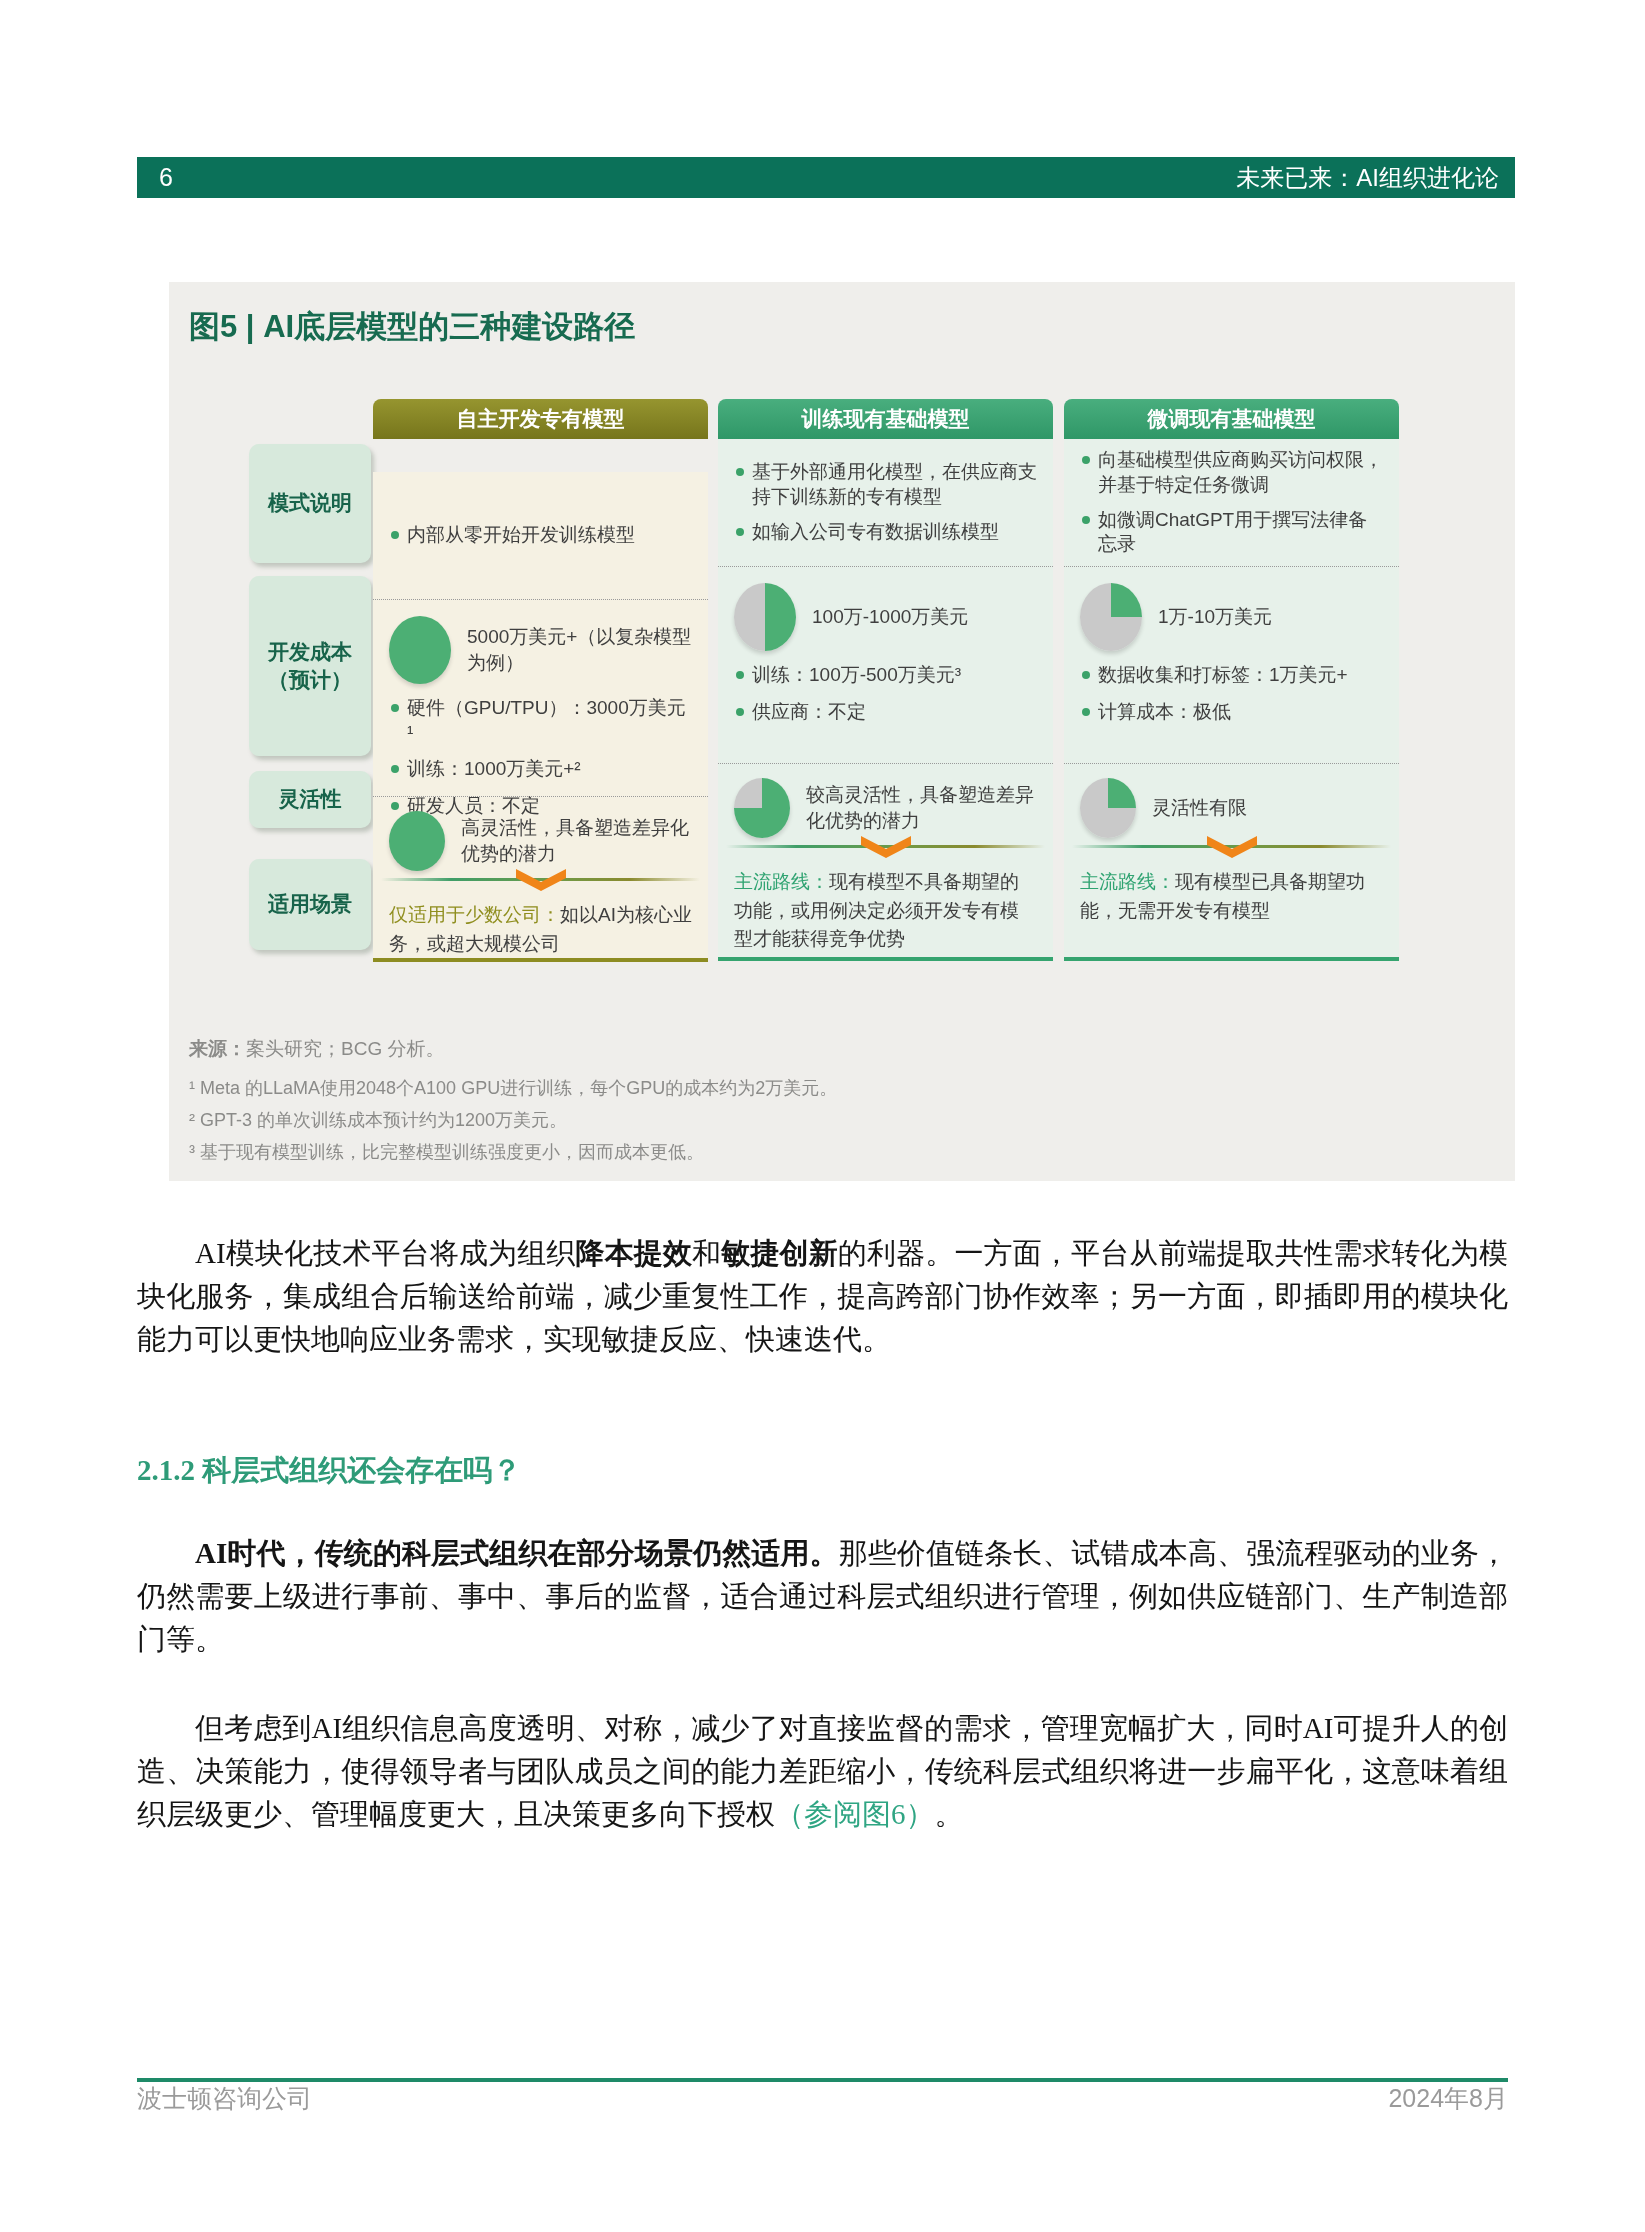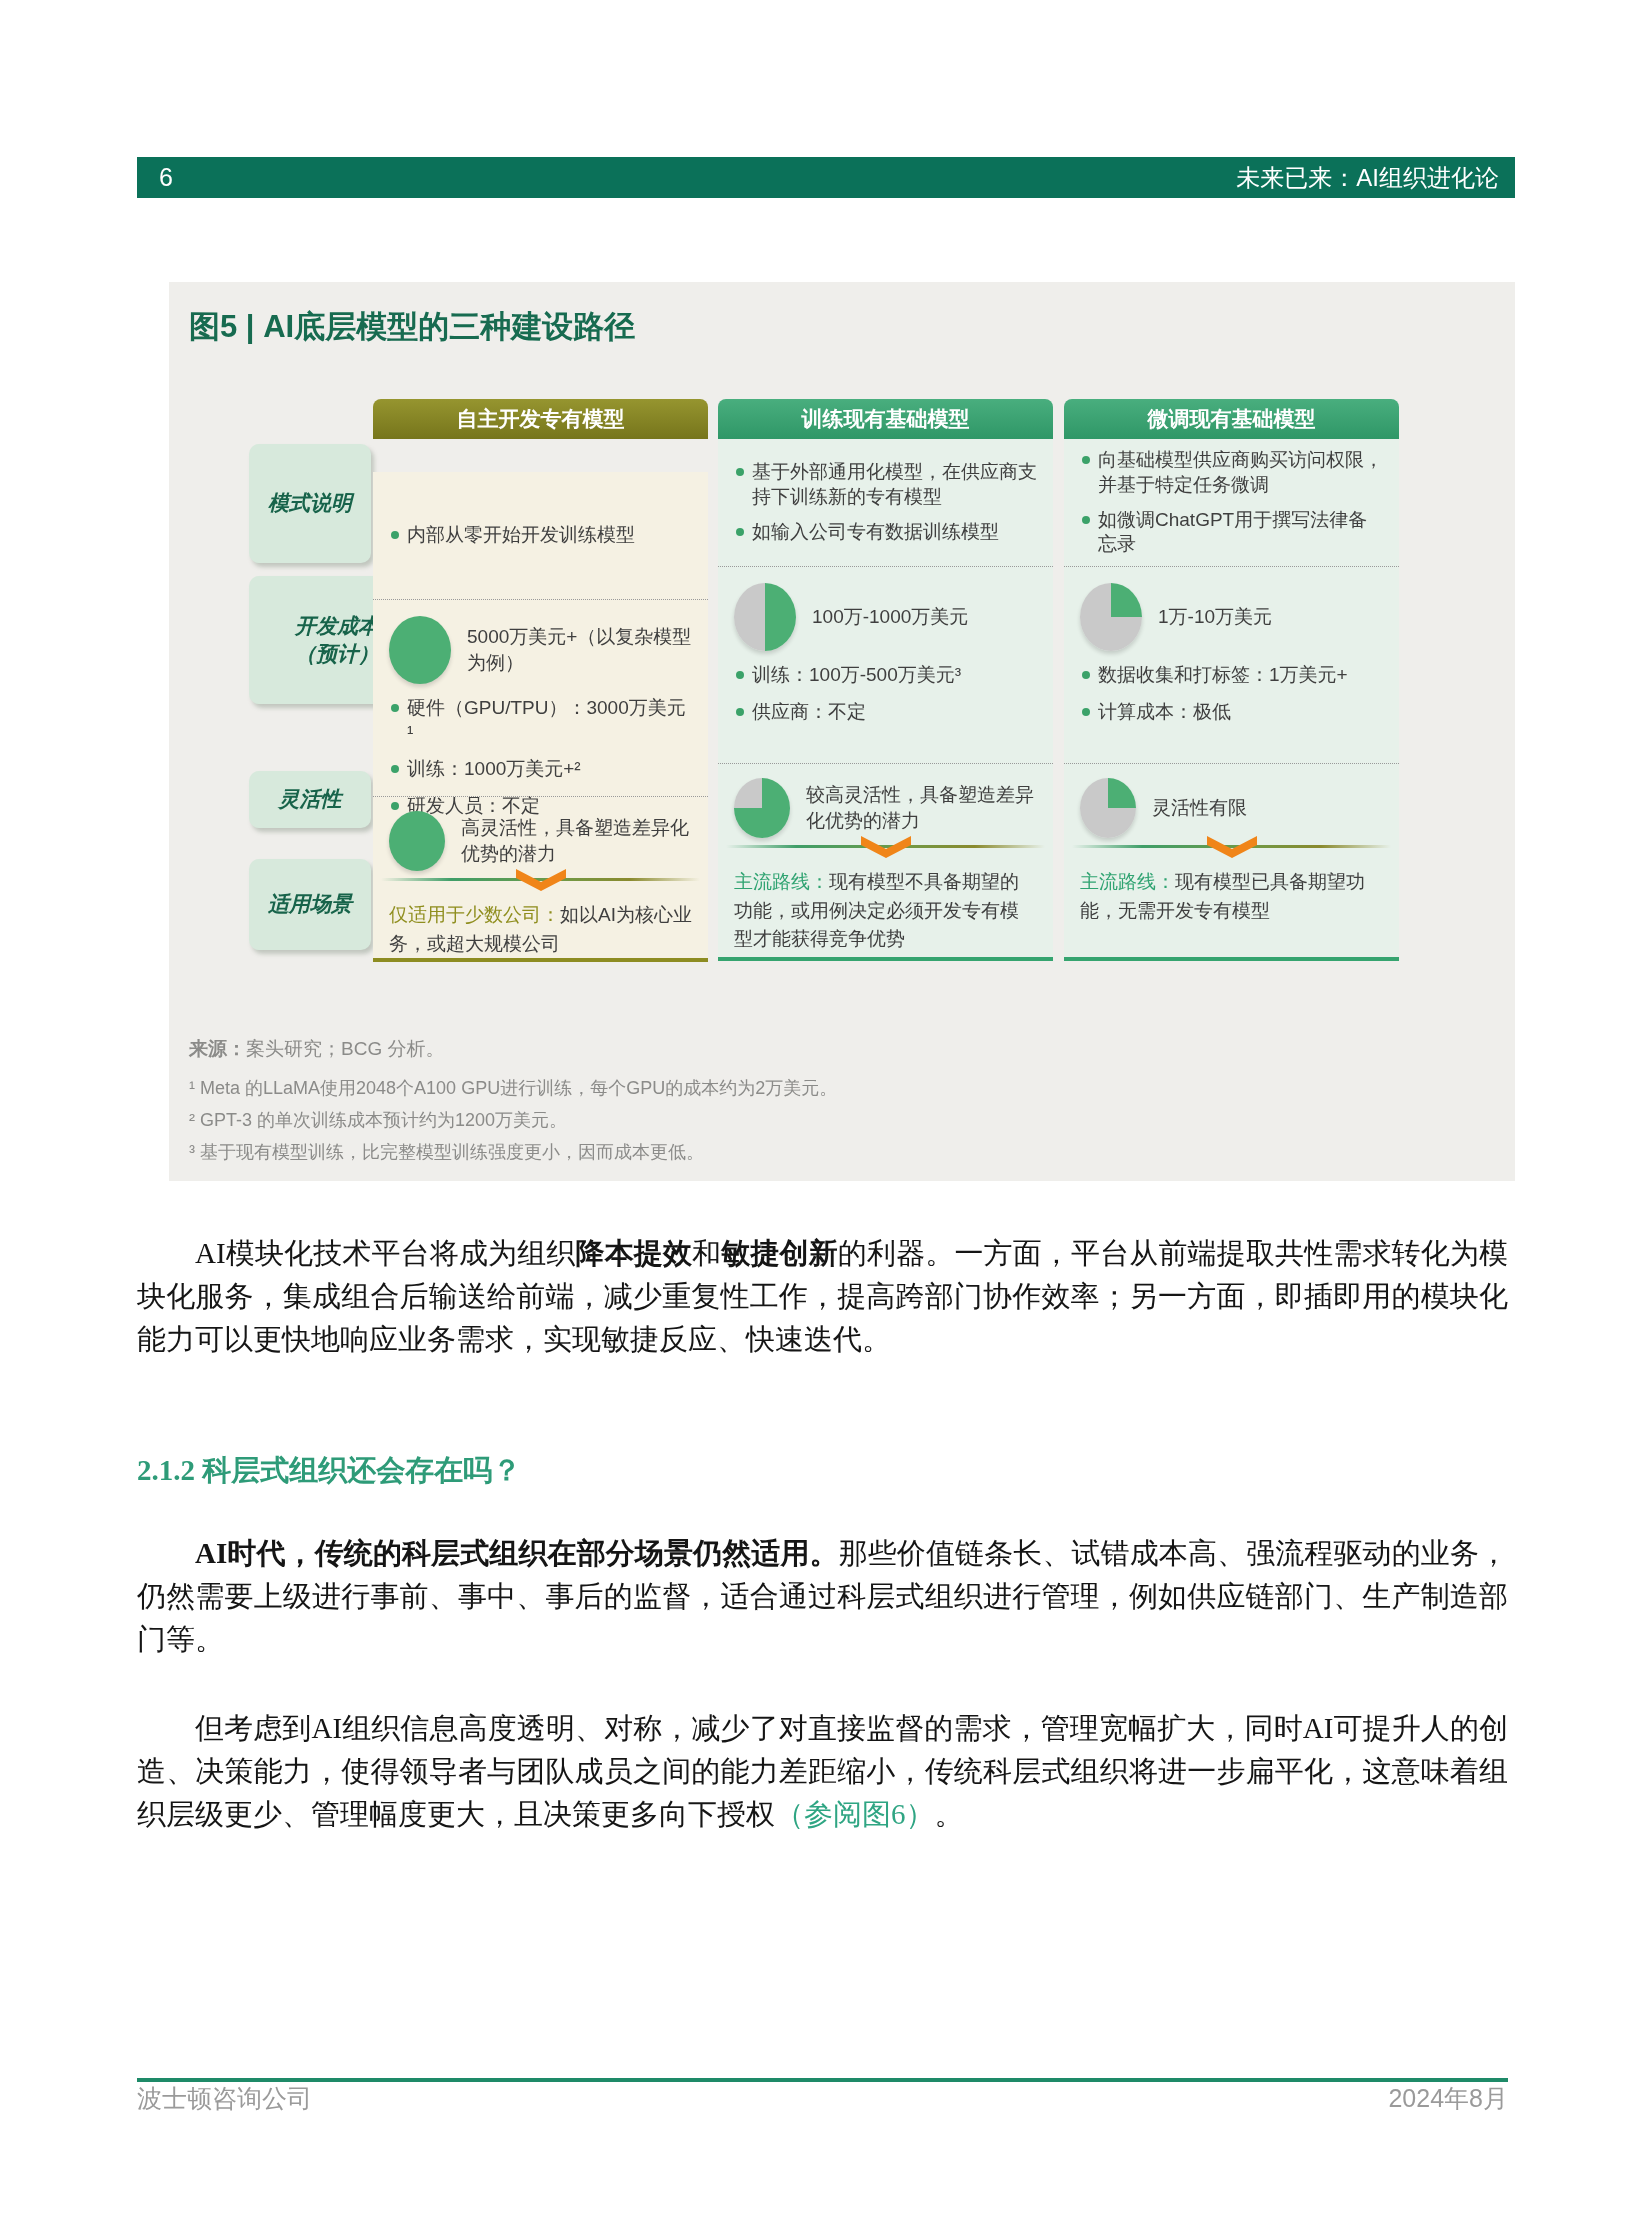--- a/index.html
+++ b/index.html
@@ -12,23 +12,23 @@
           padding:0 16px 0 22px;box-sizing:border-box;font-size:24px;}
   .banner .pagenum{font-size:25px;}
 
   
   .panel{position:absolute;left:169px;top:282px;width:1346px;height:899px;background:#EFEEEB;}
   .fig-title{position:absolute;left:20px;top:24px;font-size:31px;font-weight:bold;color:#176B50;}
 
   
   .rlabel{position:absolute;left:80px;width:122px;background:#D7E9DC;border-radius:10px;
           box-shadow:3px 4px 4px rgba(110,125,110,.35);display:flex;align-items:center;justify-content:center;
-          text-align:center;font-weight:bold;font-size:21px;color:#17634A;white-space:pre-line;line-height:1.35;font-style:italic;}
+          text-align:center;font-weight:bold;font-size:21px;color:#17634A;white-space:pre-line;line-height:1.35;}
   .rl1{top:162px;height:119px;}
-  .rl2{top:294px;height:128px;padding-left:27px;}
+  .rl2{top:294px;height:180px;}
   .rl3{top:489px;height:57px;}
   .rl4{top:577px;height:91px;}
 
   
   .col{position:absolute;top:117px;width:335px;height:562px;display:flex;flex-direction:column;}
   .colpos1{left:204px;} .colpos2{left:549px;} .colpos3{left:895px;}
   .col-header{height:40px;flex:none;border-radius:8px 8px 0 0;display:flex;align-items:center;justify-content:center;
               color:#ffffff;font-weight:bold;font-size:21px;}
   .olive .col-header{background:linear-gradient(#96952F,#76751B);}
   .green .col-header{background:linear-gradient(#49AE7E,#2F9767);}

